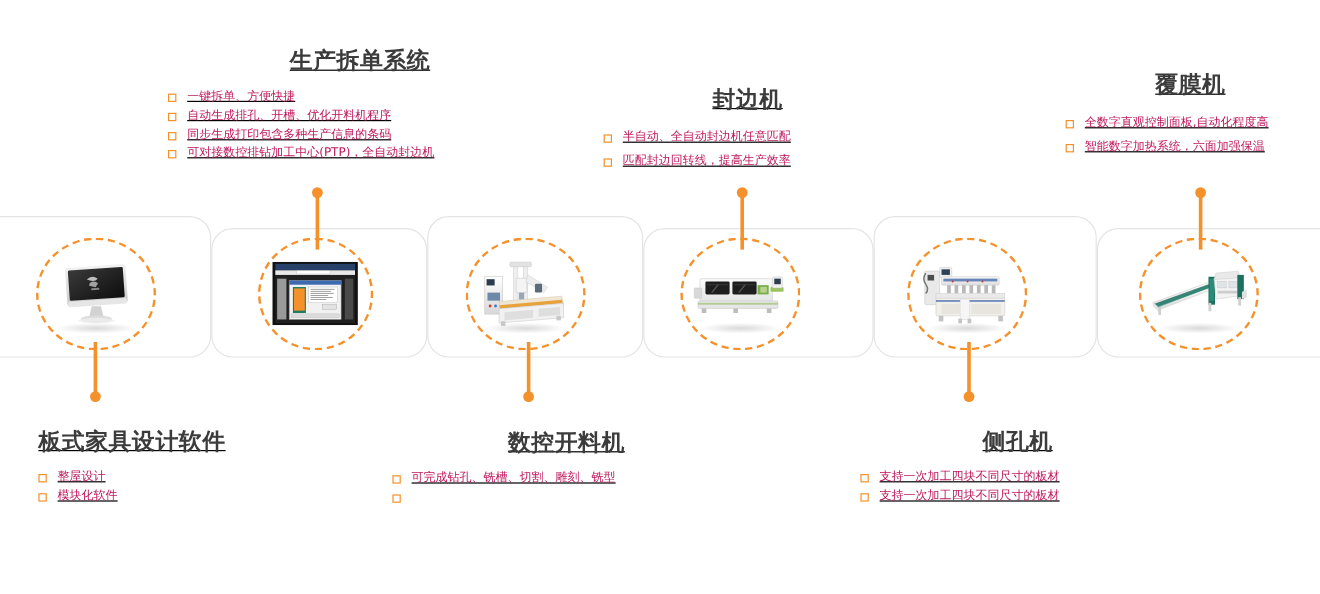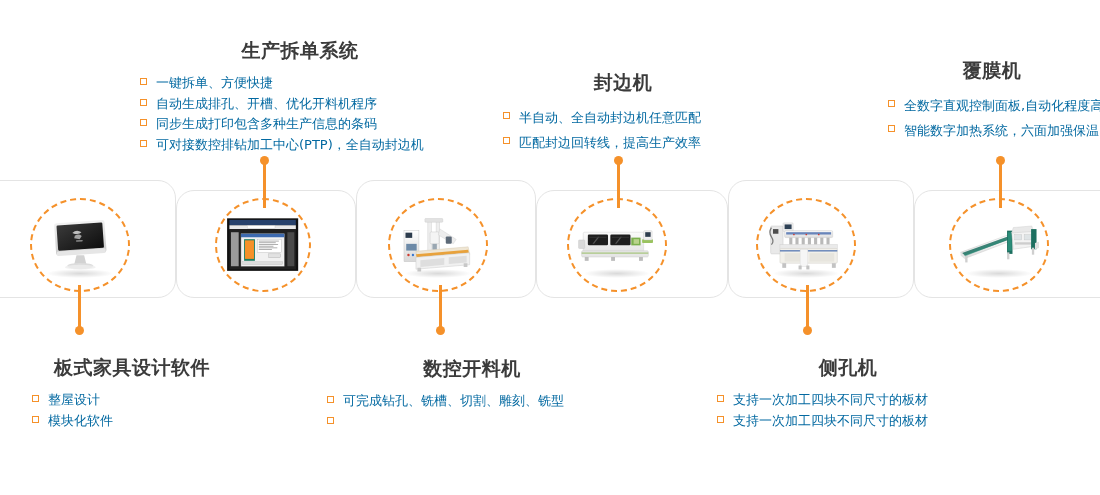--- a/index.html
+++ b/index.html
@@ -53,36 +53,36 @@
     left: 50%;
     width: 9px; height: 9px;
     margin-left: -4.5px;
     border-radius: 50%;
     background: #f5912a;
   }
   .conn.up   .dot { top: -4px; }
   .conn.down .dot { bottom: -4px; }
 
   
-  .block { position: absolute; z-index: 6; }
+  .block { position: absolute; z-index: 6; text-decoration: underline; }
   .block .title {
     color: #3b3b3b;
     font-size: 19px;
     font-weight: 700;
     letter-spacing: .5px;
     white-space: nowrap;
     margin-bottom: 9px;
   }
-  .block .title.tleft  { text-align: right; }
+  .block .title.tleft  { text-align: center; }
   .block .title.tcent  { text-align: center; }
   .block ul { list-style: none; }
   .block li {
     position: relative;
-    color: #0369a1;
-    font-size: 13px;
+    color: #be185d;
+    font-size: 10px;
     line-height: 1.58;
     padding-left: 16px;
     white-space: nowrap;
   }
   .block li .mk {
     position: absolute;
     left: 0; top: 5px;
     width: 7px; height: 7px;
     border: 1.4px solid #f5912a;
     background: #ffffff;

